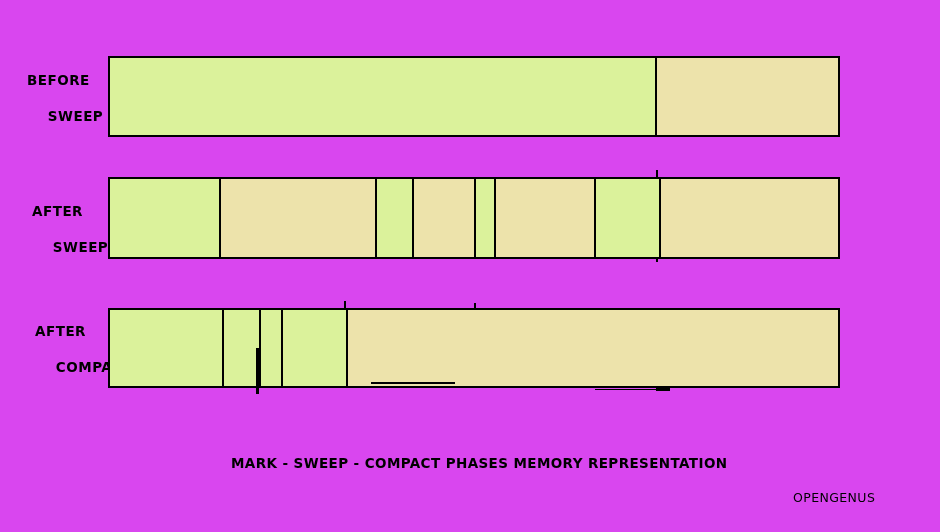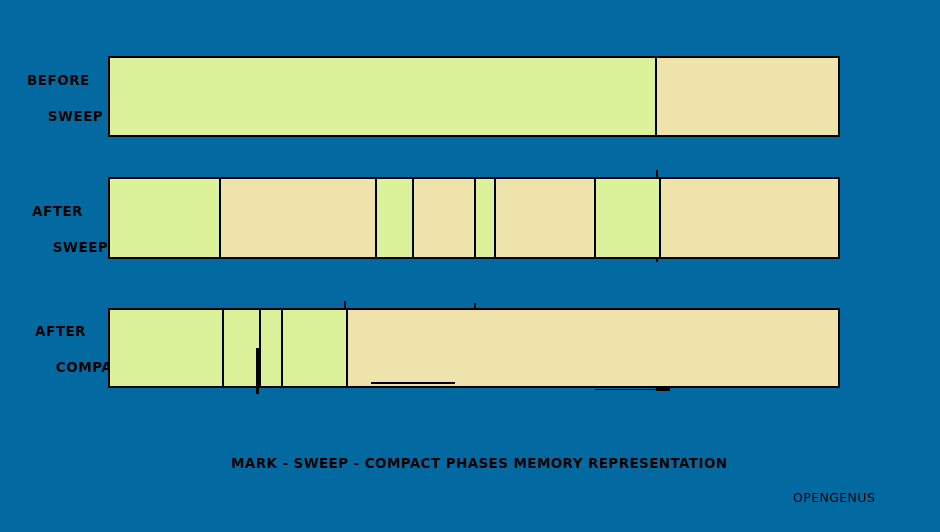--- a/index.html
+++ b/index.html
@@ -1,20 +1,20 @@
 <!DOCTYPE html>
 <html><head>
 <meta charset="utf-8">
 <style>
   html, body { margin: 0; padding: 0; background: #ffffff; }
   #canvas {
     position: relative;
     width: 940px;
     height: 532px;
-    background: #0369a1;
+    background: #d946ef;
     font-family: "DejaVu Sans", "Liberation Sans", sans-serif;
     color: #000000;
     overflow: hidden;
   }
   .row-label {
     position: absolute;
     font-size: 13.5px;
     font-weight: bold;
     line-height: 18px;
     letter-spacing: 0.5px;

